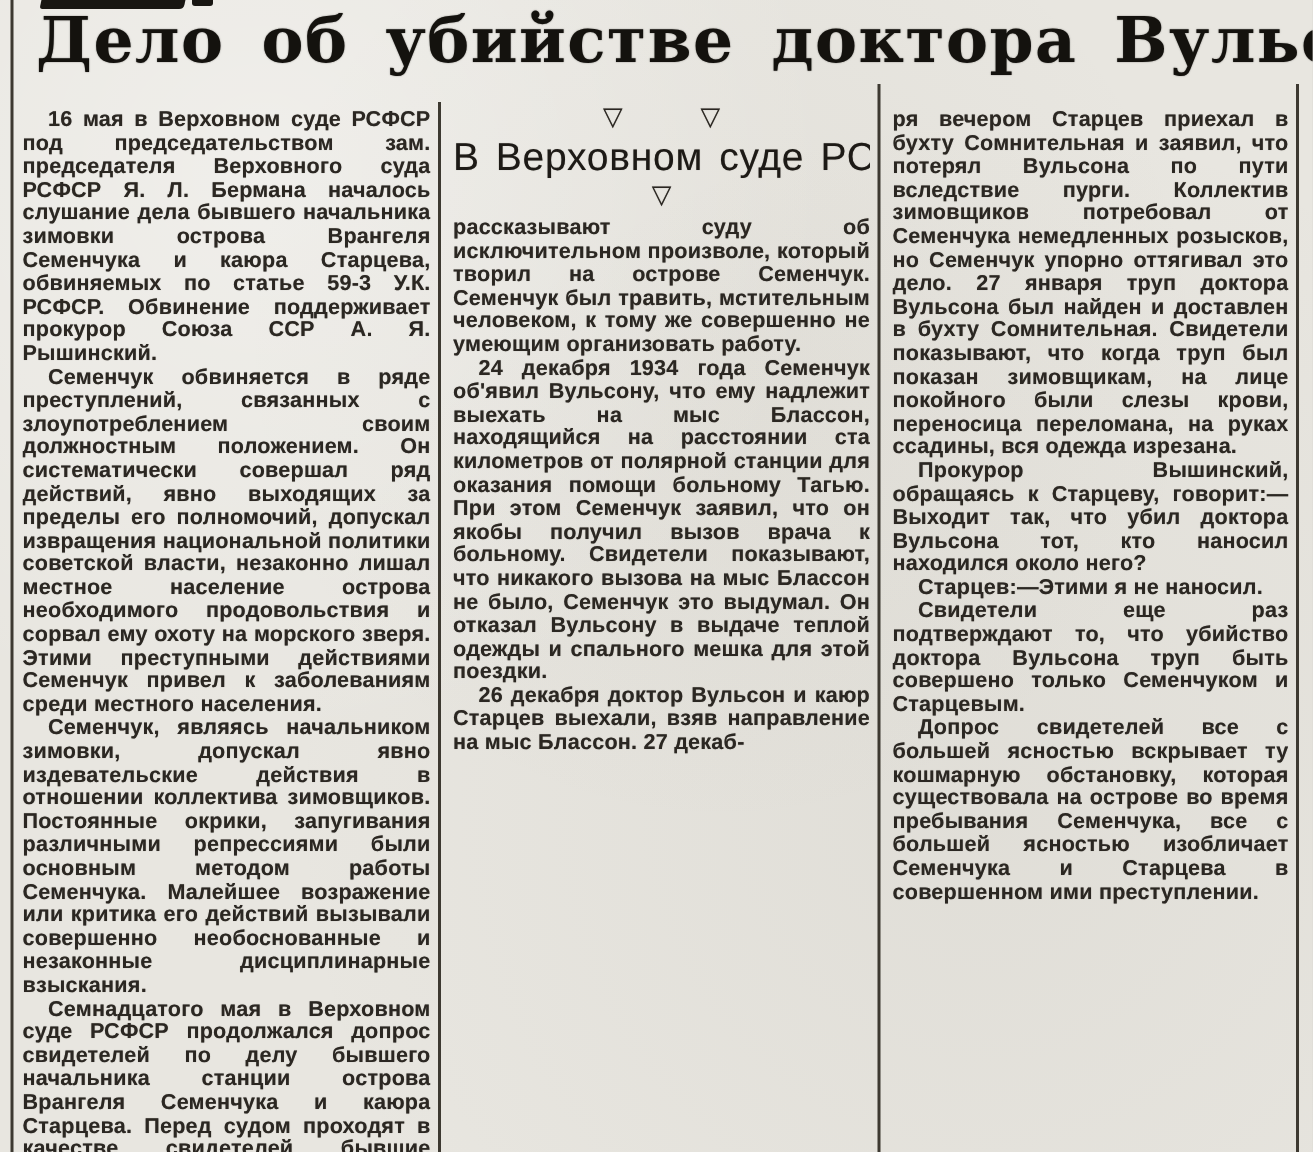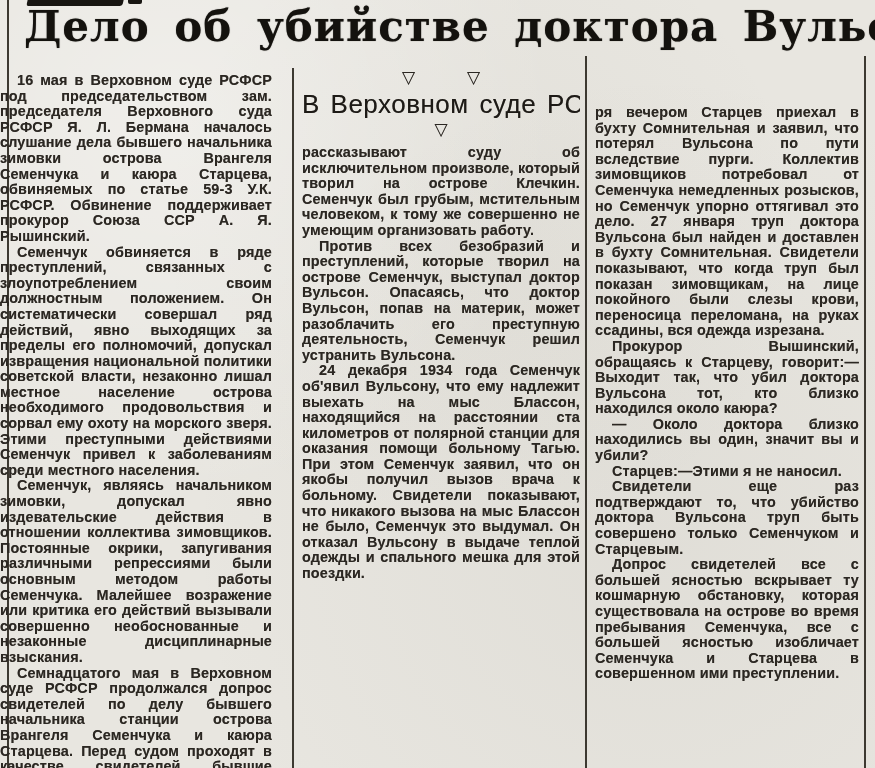--- a/index.html
+++ b/index.html
@@ -39,23 +39,23 @@
   }
 
   .col {
     position:absolute; top:73px; bottom:0;
     text-align:justify;
     font-size:14.4px; line-height:15.6px; font-weight:bold;
     color:#2b2722; letter-spacing:.15px;
     text-shadow:0 0 .5px rgba(43,39,34,.5);
     overflow:hidden;
   }
-  .col1 { left:0;  width:272px; }
+  .col1 { left:15px;  width:272px; }
   .col2 { left:302px; width:278px; top:68px; }
-  .col3 { left:595px; width:264px;margin-top:32px; }
+  .col3 { left:595px; width:264px; }
 
   .para { margin:0; text-indent:17px; }
   .para.noindent { text-indent:0; }
 
   .kicker { text-align:center; font-weight:normal; color:#25221d; }
   .tri-row { font-size:17px; line-height:20px; letter-spacing:0; color:#2b2722; }
   .tri-row .tri + .tri { margin-left:52px; }
   .kicker-title {
     margin:1px 0 0 0;
     font-size:26px; line-height:30px; font-weight:normal;
@@ -92,31 +92,30 @@
     <div class="kicker">
       <div class="tri-row">
         <span class="tri">▽</span><span class="tri">▽</span>
       </div>
       <h2 class="kicker-title">В Верховном суде РСФСР</h2>
       <div class="tri-row tri-bottom">
         <span class="tri">▽</span>
       </div>
     </div>
     <div>
-        <p class="para noindent">рассказывают суду об исключительном произволе, который творил на острове Клечкин. Семенчук был грубым, мстительным человеком, к тому же совершенно не умеющим организовать работу.</p>
-        <p class="para">Против всех безобразий и преступлений, которые творил на острове Семенчук, выступал доктор Вульсон. Опасаясь, что доктор Вульсон, попав на материк, может разоблачить его преступную деятельность, Семенчук решил устранить Вульсона.</p>
+        <p class="para noindent">рассказывают суду об исключительном произволе, который творил на острове Семенчук. Семенчук был травить, мстительным человеком, к тому же совершенно не умеющим организовать работу.</p>
         <p class="para">24 декабря 1934 года Семенчук об'явил Вульсону, что ему надлежит выехать на мыс Блассон, находящийся на расстоянии ста километров от полярной станции для оказания помощи больному Тагью. При этом Семенчук заявил, что он якобы получил вызов врача к больному. Свидетели показывают, что никакого вызова на мыс Блассон не было, Семенчук это выдумал. Он отказал Вульсону в выдаче теплой одежды и спального мешка для этой поездки.</p>
+        <p class="para">26 декабря доктор Вульсон и каюр Старцев выехали, взяв направление на мыс Блассон. 27 декаб-</p>
       </div>
   </div>
 
   <div class="col col3">
     <div>
         <p class="para noindent">ря вечером Старцев приехал в бухту Сомнительная и заявил, что потерял Вульсона по пути вследствие пурги. Коллектив зимовщиков потребовал от Семенчука немедленных розысков, но Семенчук упорно оттягивал это дело. 27 января труп доктора Вульсона был найден и доставлен в бухту Сомнительная. Свидетели показывают, что когда труп был показан зимовщикам, на лице покойного были слезы крови, переносица переломана, на руках ссадины, вся одежда изрезана.</p>
-        <p class="para">Прокурор Вышинский, обращаясь к Старцеву, говорит:—Выходит так, что убил доктора Вульсона тот, кто близко находился около каюра?</p>
-        <p class="para">— Около доктора близко находились вы один, значит вы и убили?</p>
+        <p class="para">Прокурор Вышинский, обращаясь к Старцеву, говорит:—Выходит так, что убил доктора Вульсона тот, кто наносил находился около него?</p>
         <p class="para">Старцев:—Этими я не наносил.</p>
         <p class="para">Свидетели еще раз подтверждают то, что убийство доктора Вульсона труп быть совершено только Семенчуком и Старцевым.</p>
         <p class="para">Допрос свидетелей все с большей ясностью вскрывает ту кошмарную обстановку, которая существовала на острове во время пребывания Семенчука, все с большей ясностью изобличает Семенчука и Старцева в совершенном ими преступлении.</p>
       </div>
 
   </div>
 
 </div>
 
 </body></html>

